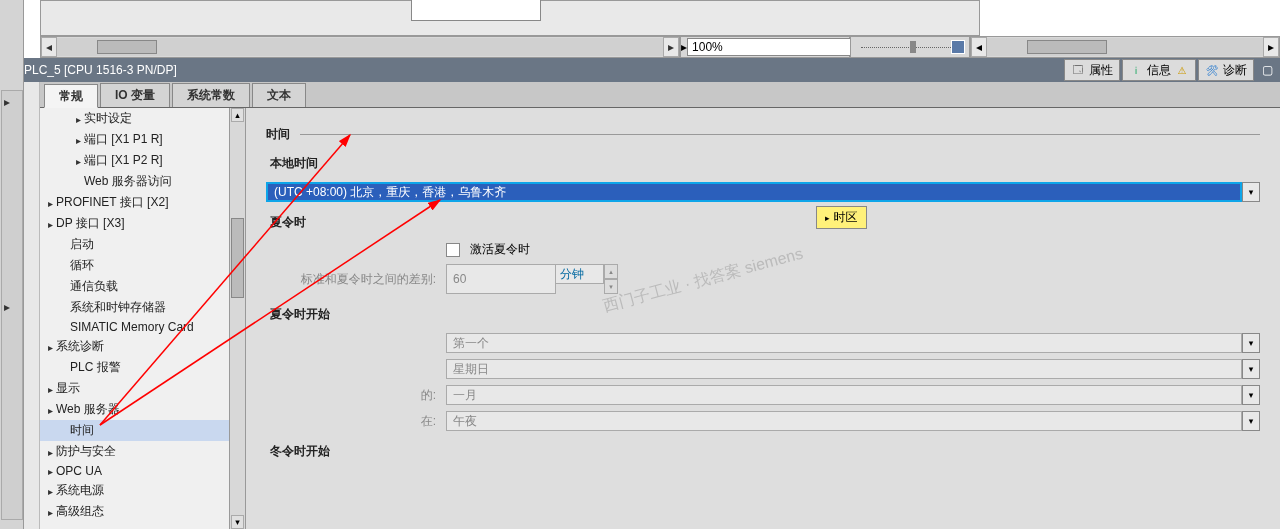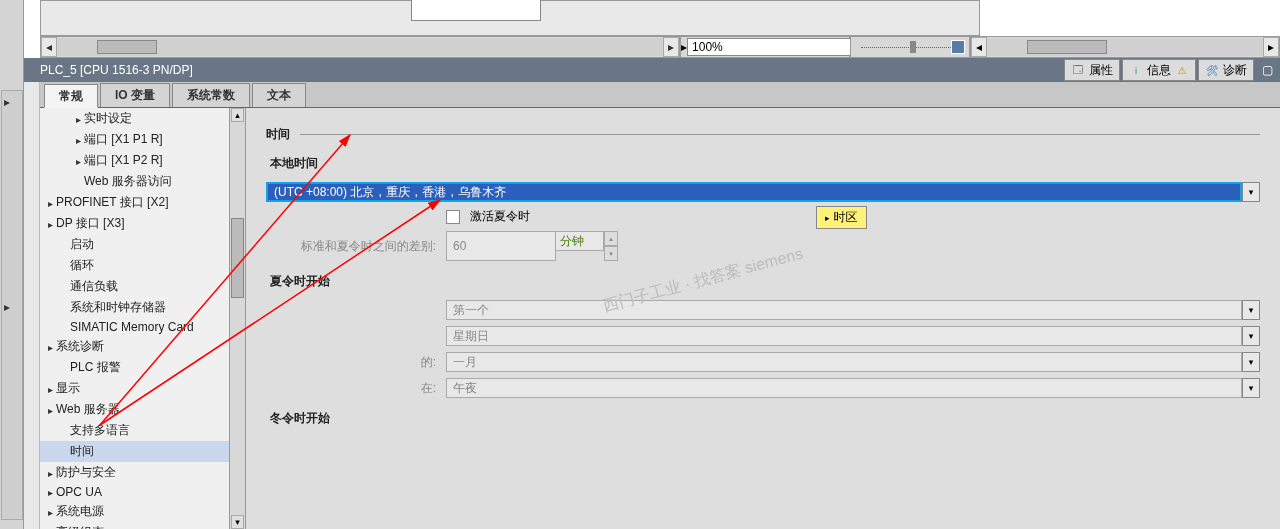--- a/index.html
+++ b/index.html
@@ -18,21 +18,21 @@
 .zoom-sel .dd { width: 16px; height: 18px; background: #e0e0e0; border: 1px solid #888; display: flex; align-items: center; justify-content: center; }
 .slider { width: 120px; background: #d8d8d8; border: 1px solid #999; position: relative; }
 .slider .line { position: absolute; left: 10px; right: 10px; top: 50%; border-top: 1px dotted #666; }
 .slider .knob { position: absolute; left: 50%; top: 4px; width: 6px; height: 12px; background: #888; }
 .slider .fit { position: absolute; right: 4px; top: 3px; width: 14px; height: 14px; background: #5a7aa8; border: 1px solid #fff; }
 .hscroll-r { flex: 1; background: #d8d8d8; border: 1px solid #999; display: flex; align-items: center; }
 .hscroll-r .arrow { width: 16px; height: 20px; background: #e8e8e8; border: 1px solid #aaa; display: flex; align-items: center; justify-content: center; }
 .hscroll-r .track { flex: 1; background: #d0d0d0; position: relative; height: 18px; }
 .hscroll-r .thumb { position: absolute; left: 40px; width: 80px; height: 14px; top: 2px; background: #bbb; border: 1px solid #888; }
 
-.title-bar { position: absolute; left: 24px; top: 58px; right: 0; height: 24px; background: #6a7685; color: #fff; display: flex; align-items: center; padding-left: 16px; }
+.title-bar { position: absolute; left: 24px; top: 58px; right: 0; height: 24px; background: #6a7685; color: #fff; display: flex; align-items: center; padding-left: 0; }
 .title-bar .spacer { flex: 1; }
 .title-bar .panel-btn { height: 22px; background: #dcdcdc; color: #000; border: 1px solid #888; display: flex; align-items: center; padding: 0 6px; gap: 4px; margin-right: 2px; }
 .title-bar .panel-btn .ico { width: 14px; height: 14px; display: flex; align-items: center; justify-content: center; font-size: 10px; }
 .title-bar .mini { width: 22px; background: #6a7685; border: none; color: #fff; }
 
 .left-gutter { position: absolute; left: 0; top: 0; width: 24px; bottom: 0; background: #d4d4d4; border-right: 1px solid #999; }
 .left-gutter .g1 { position: absolute; top: 90px; height: 430px; width: 22px; left: 1px; background: #cfcfcf; border: 1px solid #aaa; }
 .left-gutter .expand { position: absolute; left: 4px; width: 14px; height: 14px; color: #333; }
 
 .left-strip2 { position: absolute; left: 24px; top: 82px; width: 16px; bottom: 0; background: #e8e8e8; border-right: 1px solid #bbb; }
@@ -70,21 +70,21 @@
 .row .ctrl { flex: 1; display: flex; align-items: center; gap: 4px; }
 
 .combo { display: flex; flex: 1; }
 .combo input { flex: 1; height: 20px; border: 2px solid #0ea5e9; background: #2b5fbb; color: #fff; padding: 0 6px; }
 .combo .dd { width: 18px; height: 20px; background: #e8e8e8; border: 1px solid #888; display: flex; align-items: center; justify-content: center; font-size: 9px; }
 .combo.plain input { background: #fff; color: #888; border: 1px solid #aaa; }
 .combo.plain.dis input { background: #e8e8e8; color: #888; }
 
 .spin { display: flex; }
 .spin input { width: 110px; height: 20px; border: 1px solid #aaa; background: #e8e8e8; color: #888; padding: 14px 6px; }
-.spin .unit { width: 48px; height: 20px; border: 1px solid #aaa; border-left: none; background: #e8e8e8; color: #4d7c0f; display: flex; align-items: center; padding: 0 4px; }
+.spin .unit { width: 48px; height: 20px; border: 1px solid #aaa; border-left: none; background: #e8e8e8; color: #0369a1; display: flex; align-items: center; padding: 0 4px; }
 .spin .btns { width: 14px; display: flex; flex-direction: column; }
 .spin .btns div { flex:1; border: 1px solid #aaa; background: #ddd; font-size: 7px; display:flex; align-items:center; justify-content:center; color:#888; }
 
 .chk { width: 14px; height: 14px; border: 1px solid #888; background: #fff; margin-right: 6px; }
 
 .tooltip { position: absolute; left: 570px; top: 98px; background: #fff17a; border: 1px solid #888; padding: 2px 8px; color: #000; display: flex; align-items: center; gap: 4px; z-index: 10; }
 .tooltip .tri { font-size: 9px; }
 
 .arrow-line { position: absolute; pointer-events: none; z-index: 20; }
 
@@ -221,24 +221,20 @@
         <span>PLC 报警</span>
       </div>
       <div class="tree-item l1">
         <span class="caret closed"></span>
         <span>显示</span>
       </div>
       <div class="tree-item l1">
         <span class="caret closed"></span>
         <span>Web 服务器</span>
       </div>
-      <div class="tree-item l2">
-        <span class="caret none"></span>
-        <span>支持多语言</span>
-      </div>
       <div class="tree-item l2 sel">
         <span class="caret none"></span>
         <span>时间</span>
       </div>
       <div class="tree-item l1">
         <span class="caret closed"></span>
         <span>防护与安全</span>
       </div>
       <div class="tree-item l1">
         <span class="caret closed"></span>
@@ -277,20 +273,21 @@
           <div class="dd">▾</div>
         </div>
       </div>
     </div>
 
     <div class="tooltip">
       <span class="tri">▸</span>
       <span>时区</span>
     </div>
 
+    <div class="sub-title">夏令时</div>
 
     <div class="row">
       <div class="lbl"></div>
       <div class="ctrl">
         <div class="chk"></div>
         <span>激活夏令时</span>
       </div>
     </div>
 
     <div class="row">

